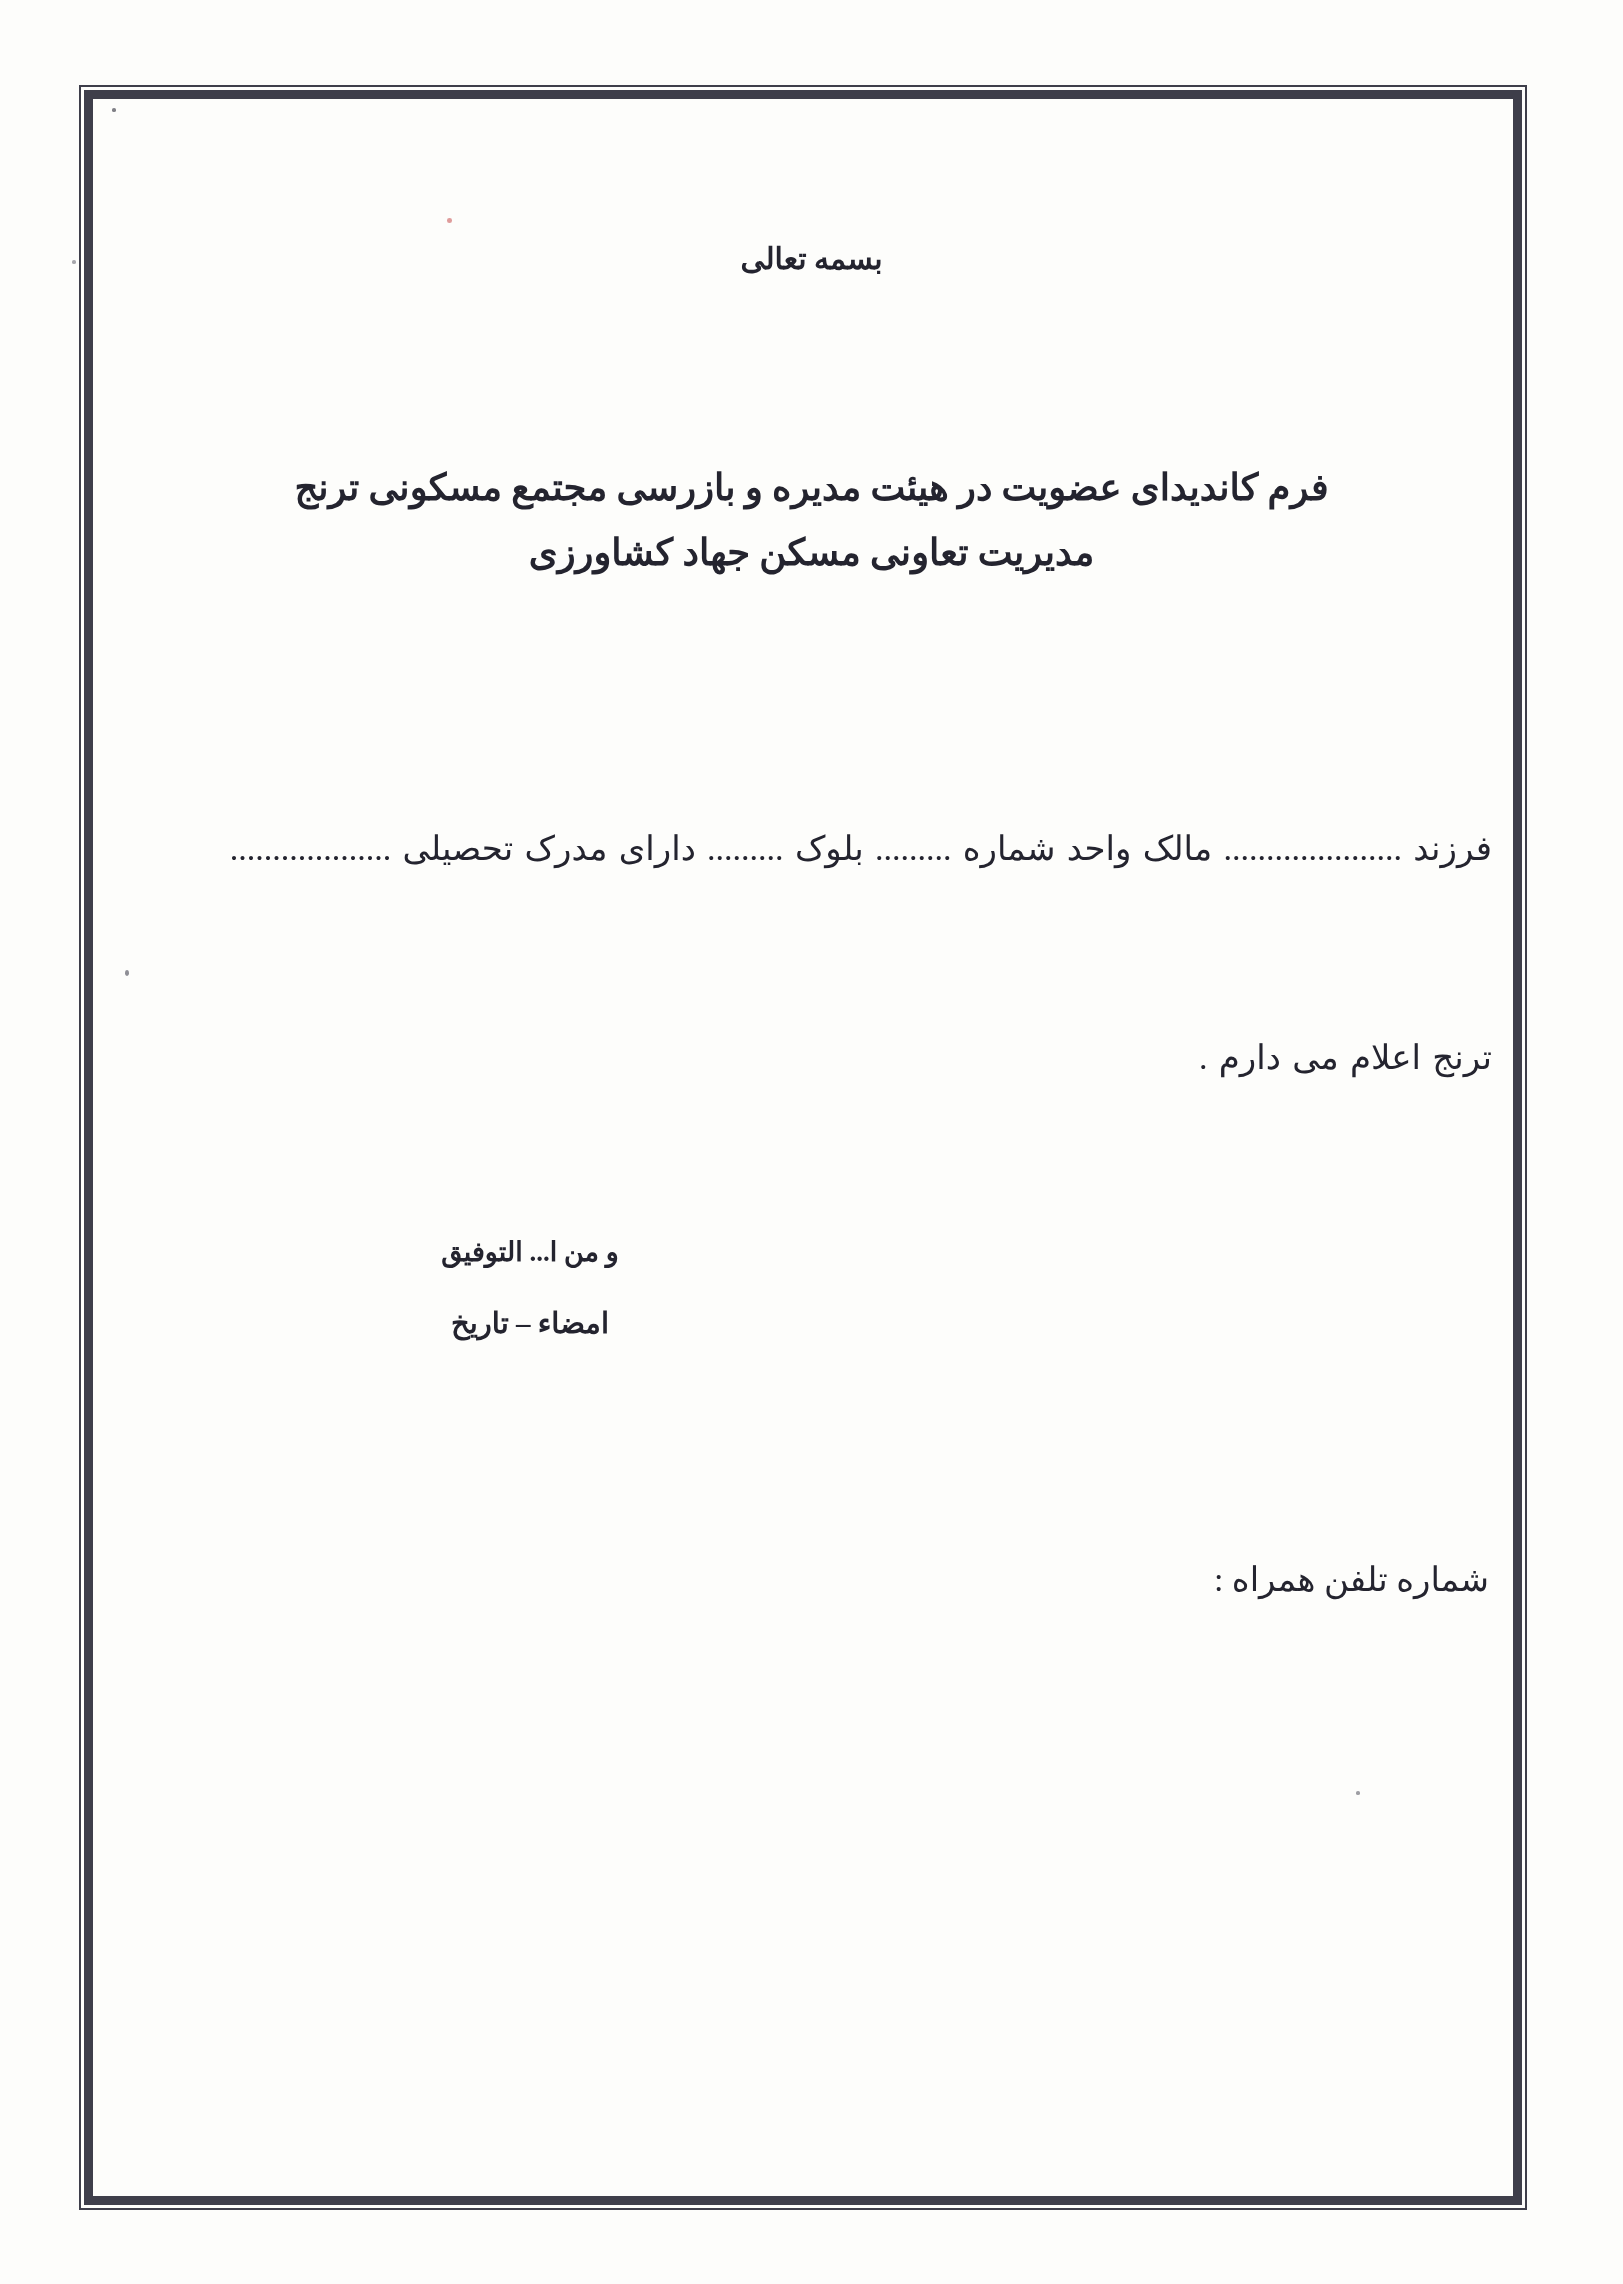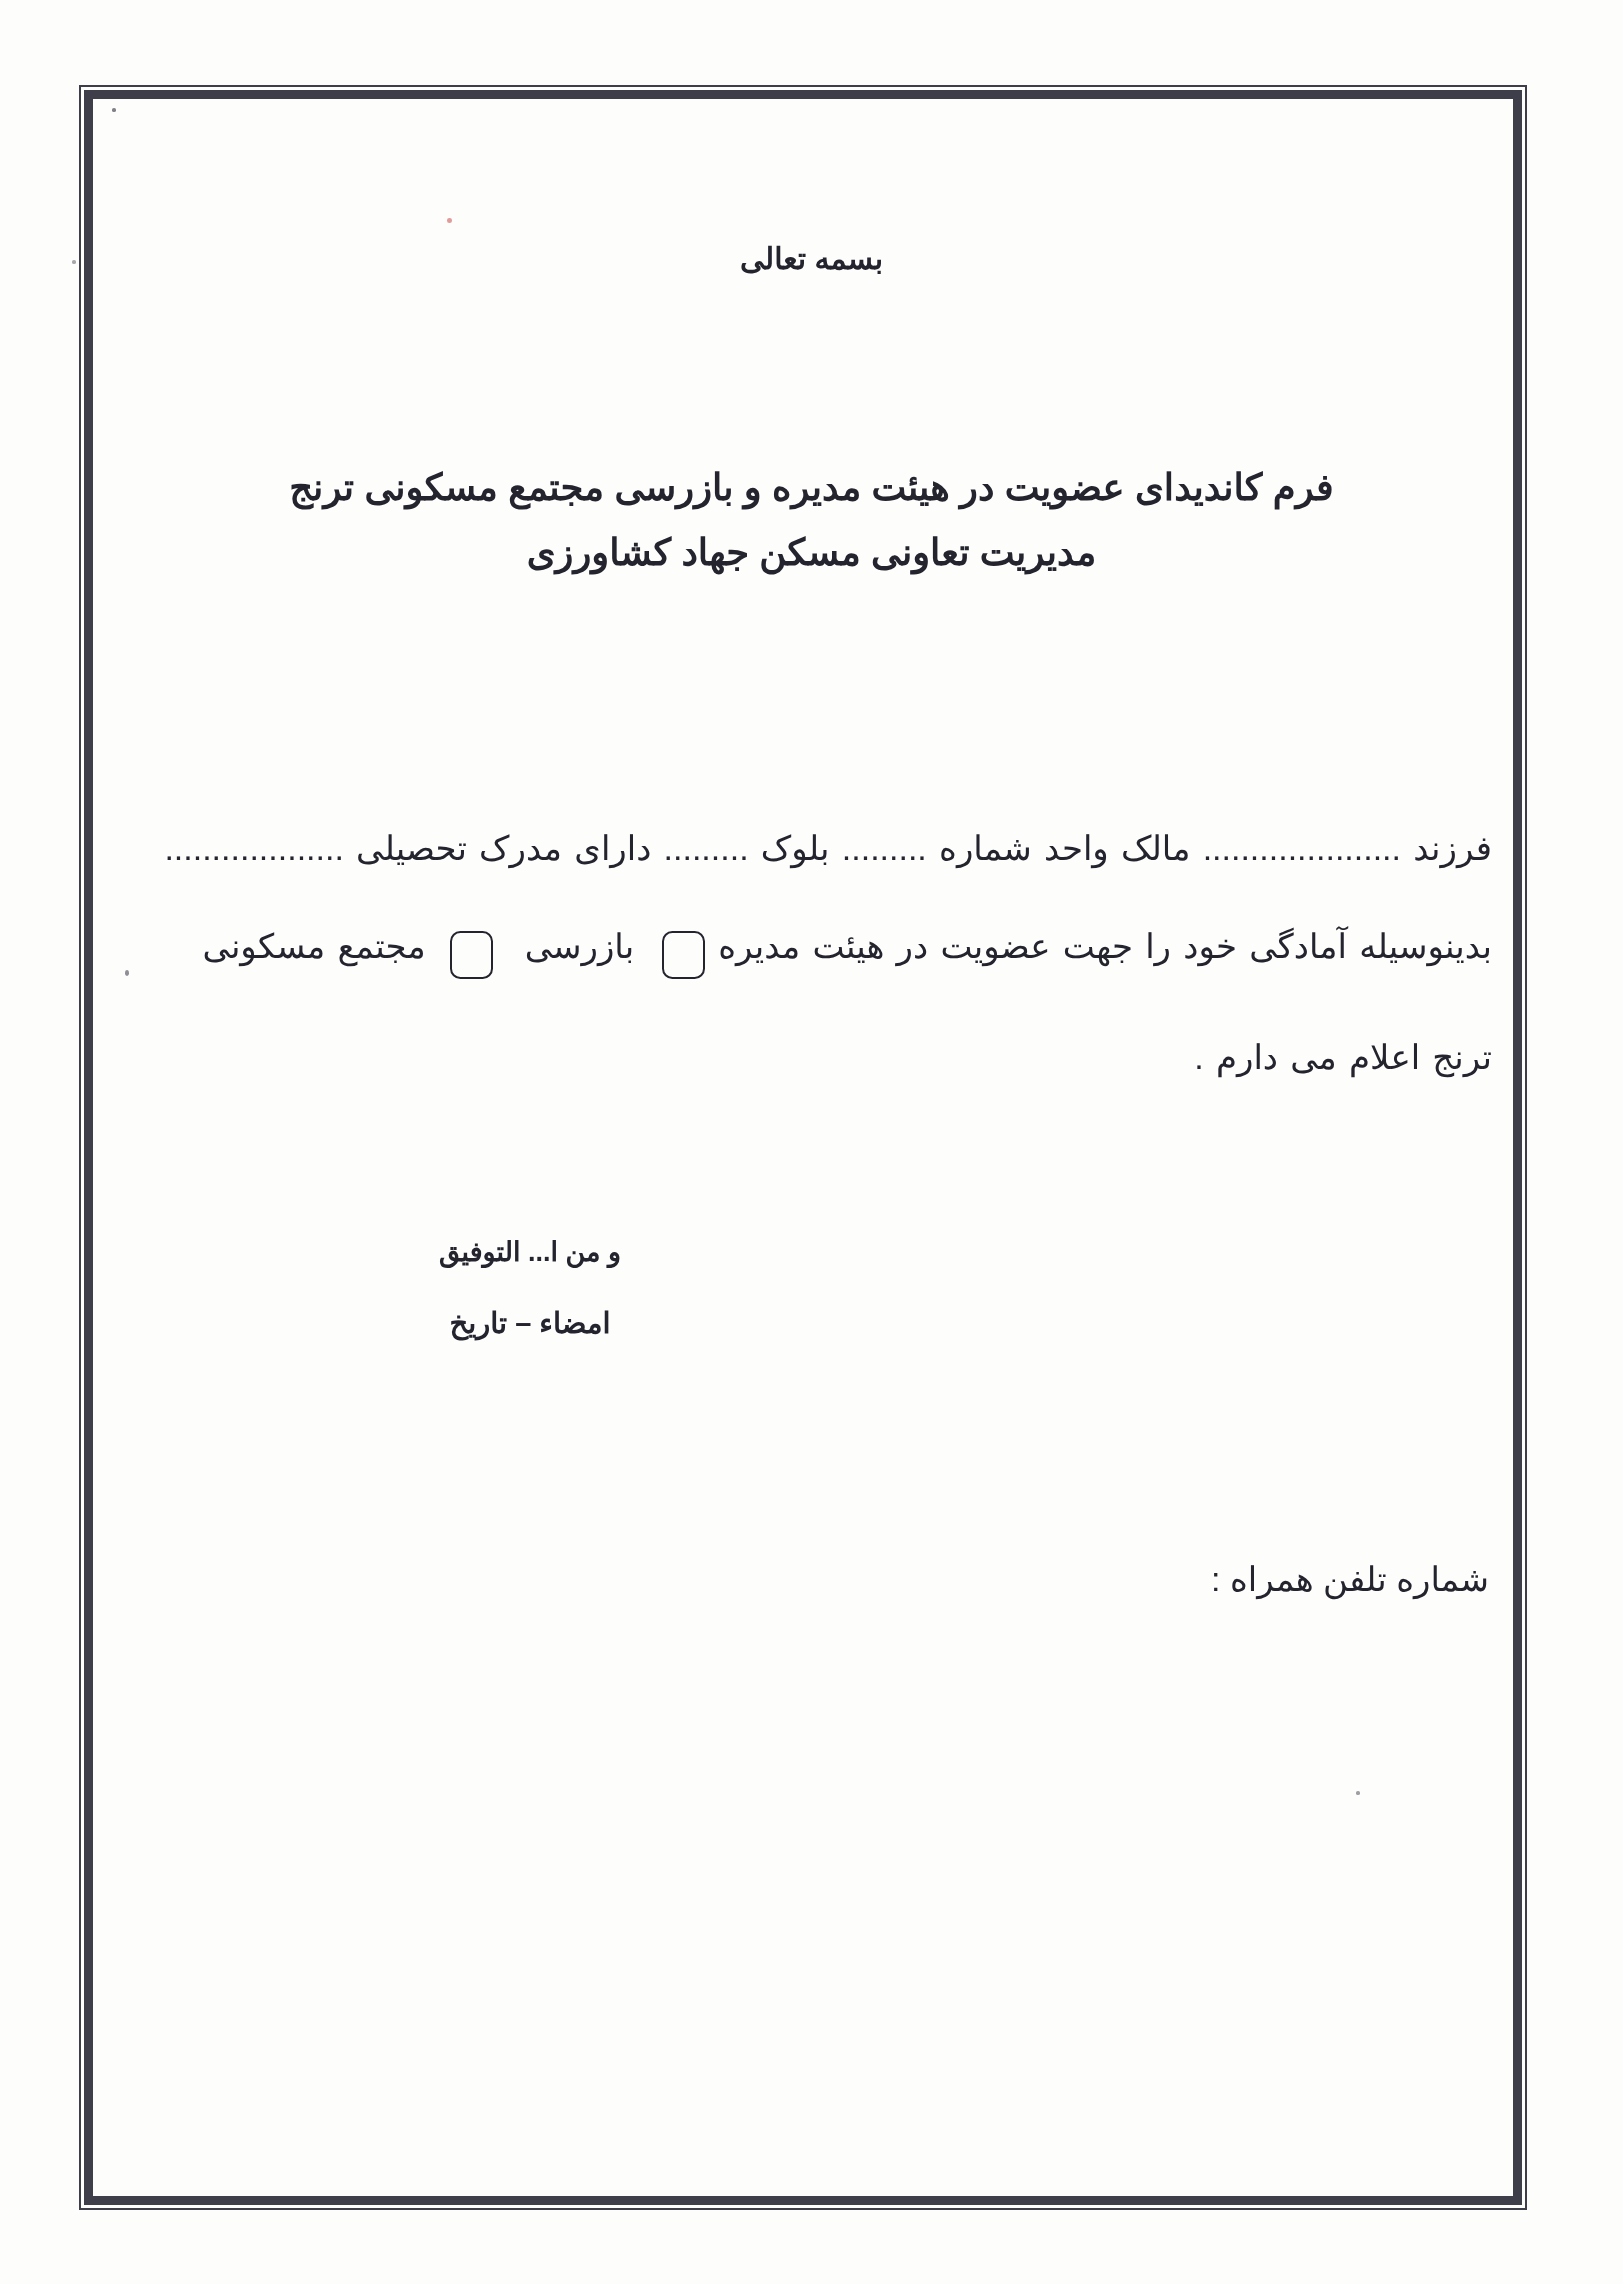--- a/index.html
+++ b/index.html
@@ -7,21 +7,21 @@
     --frame: #3e3e4a;
     --paper: #fdfdfb;
   }
   *{ margin:0; padding:0; box-sizing:border-box; }
   html,body{ background:#ffffff; }
   .page{
     position:relative;
     width:1623px;
     height:2285px;
     background:var(--paper);
-    font-family:Liberation Sans, sans-serif;
+    font-family:Liberation Serif, serif;
     color:var(--ink);
     overflow:hidden;
   }
   
   .frame{
     position:absolute;
     left:79px; top:85px;
     width:1448px; height:2125px;
     border:2.8px solid var(--frame);
   }
@@ -122,23 +122,20 @@
 
   <div class="centered bismillah bold">بسمه تعالی</div>
 
   <div class="centered title1 bold">فرم کاندیدای عضویت در هیئت مدیره و بازرسی مجتمع مسکونی  ترنج</div>
 
   <div class="centered title2 bold">مدیریت تعاونی مسکن جهاد کشاورزی</div>
 
 
   <div class="bodyline l2">فرزند ..................... مالک واحد شماره ......... بلوک ......... دارای مدرک تحصیلی ...................</div>
 
-  <div class="bodyline l3">
-    <span>بدینوسیله آمادگی خود را جهت عضویت  در هیئت مدیره</span><span class="checkbox"></span><span>بازرسی</span><span class="checkbox second"></span><span>مجتمع مسکونی</span>
-  </div>
 
   <div class="bodyline l4">ترنج  اعلام می دارم .</div>
 
   <div class="sig-block">
     <div class="sig-line1">و من ا... التوفیق</div>
     <div class="sig-line2">امضاء – تاریخ</div>
   </div>
 
   <div class="phone">شماره تلفن همراه :</div>
 

